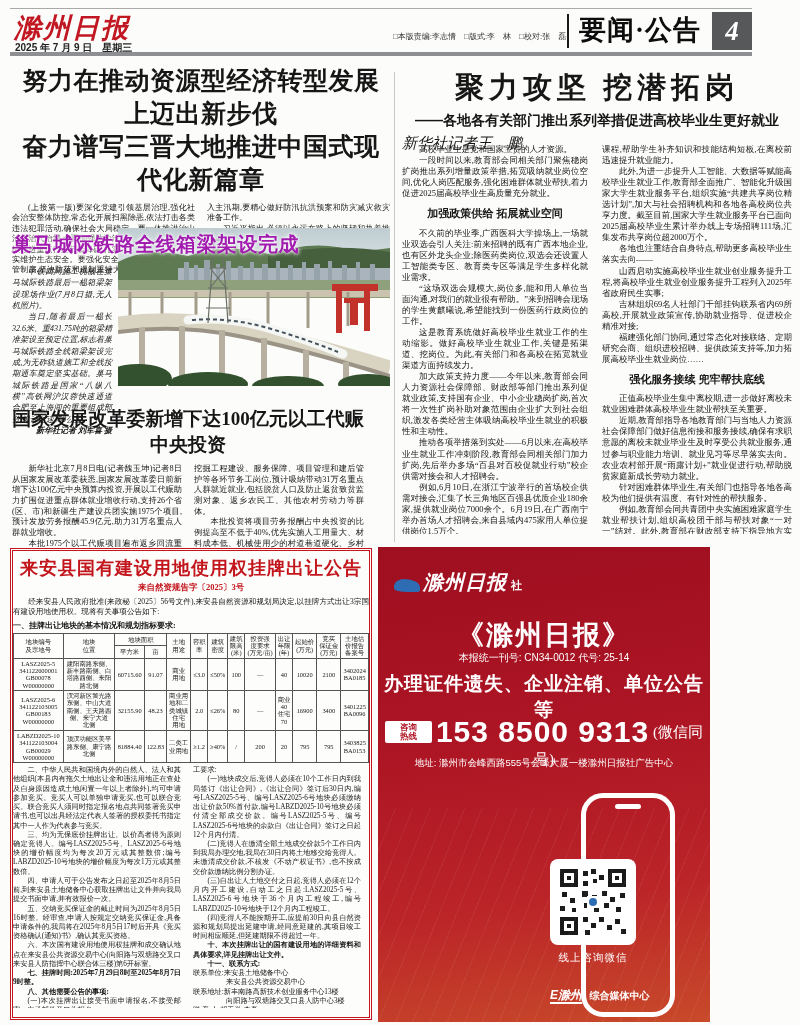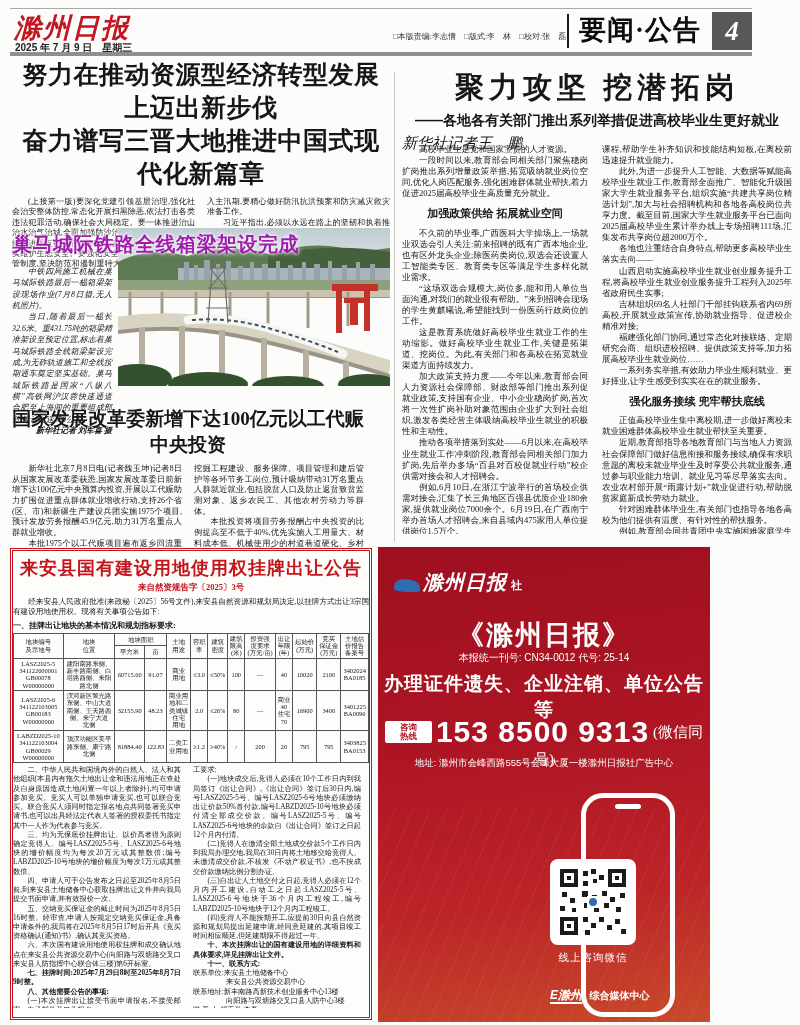--- a/index.html
+++ b/index.html
@@ -72,21 +72,21 @@
   <div class="abs masthead" style="left:14px;top:10px;">滁州日报</div>
   <div class="abs m-date" style="left:15px;top:41px;">2025 年 7 月 9 日　星期三</div>
   <div class="abs credits" style="left:393px;top:31px;">□本版责编:李志情　□版式:李　林　□校对:张　磊</div>
   <div class="abs hdr-vdiv" style="left:567px;top:14px;height:34px;"></div>
   <div class="abs section-title" style="left:579px;top:12px;">要闻·公告</div>
   <div class="abs page-box" style="left:712px;top:12px;">
     <span>4</span>
   </div>
   <div class="abs rule-thick" style="left:10px;top:52px;width:742px;"></div>
 
-  <div class="abs" style="left:12px;top:58px;width:378px;">
+  <div class="abs" style="left:12px;top:64px;width:378px;">
     <div class="h1-main">努力在推动资源型经济转型发展上迈出新步伐</div>
     <div class="h1-main">奋力谱写三晋大地推进中国式现代化新篇章</div>
     <div class="bodytext cols2" style="margin-top:7px;height:80px;font-size:8px;">
         <p class="blk-p">(上接第一版)要深化党建引领基层治理,强化社会治安整体防控,常态化开展扫黑除恶,依法打击各类违法犯罪活动,确保社会大局稳定。要一体推进治山治水治气治城,全面加强防沙治沙和水土流失治理,持续推进重点行业节能降碳,扎实开展矿山生态修复,切实维护生态安全。要强化安全生产,严格落实各项监管制度,坚决防范和遏制重特大事故发生。目前已进入主汛期,要精心做好防汛抗洪预案和防灾减灾救灾准备工作。</p>
         <p class="blk-p">习近平指出,必须以永远在路上的坚韧和执着推进全面从严治党。要发扬自我革命精神,落实管党治党责任,坚持党性党风党纪一起抓,正风肃纪反腐相贯通,把严的基调、严的措施、严的氛围长期坚持下去,努力营造风清气正的政治生态。要扎紧扎牢贯彻中央八项规定精神学习教育成果,查摆问题要真,整改措施要实,确保取得实效。要及时总结学习教育成功经验,完善作风建设常态化长效化制度机制。</p>
       </div>
   </div>
 
   <div class="abs vdiv" style="left:394px;top:72px;height:470px;"></div>
 
@@ -105,21 +105,20 @@
         <p class="blk-p">推动各项举措落到实处——6月以来,在高校毕业生就业工作冲刺阶段,教育部会同相关部门加力扩岗,先后举办多场“百县对百校促就业行动”校企供需对接会和人才招聘会。</p>
         <p class="blk-p">例如,6月10日,在浙江宁波举行的首场校企供需对接会,汇集了长三角地区百强县优质企业180余家,提供就业岗位7000余个。6月19日,在广西南宁举办首场人才招聘会,来自县域内475家用人单位提供岗位1.5万个。</p>
       </div>
     <div class="abs bodytext" style="left:200px;top:76px;width:190px;height:390px;">
         <p class="blk-p0">课程,帮助学生补齐知识和技能结构短板,在离校前迅速提升就业能力。</p>
         <p class="blk-p">此外,为进一步提升人工智能、大数据等赋能高校毕业生就业工作,教育部全面推广、智能化升级国家大学生就业服务平台,组织实施“共建共享岗位精选计划”,加大与社会招聘机构和各地各高校岗位共享力度。截至目前,国家大学生就业服务平台已面向2025届高校毕业生累计举办线上专场招聘111场,汇集发布共享岗位超2000万个。</p>
         <p class="blk-p">各地也注重结合自身特点,帮助更多高校毕业生落实去向——</p>
         <p class="blk-p">山西启动实施高校毕业生就业创业服务提升工程,将高校毕业生就业创业服务提升工程列入2025年省政府民生实事;</p>
         <p class="blk-p">吉林组织69名人社部门干部挂钩联系省内69所高校,开展就业政策宣传,协助就业指导、促进校企精准对接;</p>
         <p class="blk-p">福建强化部门协同,通过常态化对接联络、定期研究会商、组织进校招聘、提供政策支持等,加力拓展高校毕业生就业岗位……</p>
-        <p class="blk-p">一系列务实举措,有效助力毕业生顺利就业、更好择业,让学生感受到实实在在的就业服务。</p>
         <div class="blk-h">强化服务接续  兜牢帮扶底线</div>
         <p class="blk-p">正值高校毕业生集中离校期,进一步做好离校未就业困难群体高校毕业生就业帮扶至关重要。</p>
         <p class="blk-p">近期,教育部指导各地教育部门与当地人力资源社会保障部门做好信息衔接和服务接续,确保有求职意愿的离校未就业毕业生及时享受公共就业服务,通过参与职业能力培训、就业见习等尽早落实去向。农业农村部开展“雨露计划+”就业促进行动,帮助脱贫家庭新成长劳动力就业。</p>
         <p class="blk-p">针对困难群体毕业生,有关部门也指导各地各高校为他们提供有温度、有针对性的帮扶服务。</p>
         <p class="blk-p">例如,教育部会同共青团中央实施困难家庭学生就业帮扶计划,组织高校团干部与帮扶对象“一对一”结对。此外,教育部在财政部支持下指导地方实施“宏志助航计划”,针对2025届毕业生举办“宏志助航”专场招聘活动1124场,提供岗位110余万个。</p>
       </div>
   </div>
 
   <div class="abs" style="left:118px;top:228px;width:272px;height:158px;">
     <svg width="272" height="158" viewBox="0 0 272 158">

